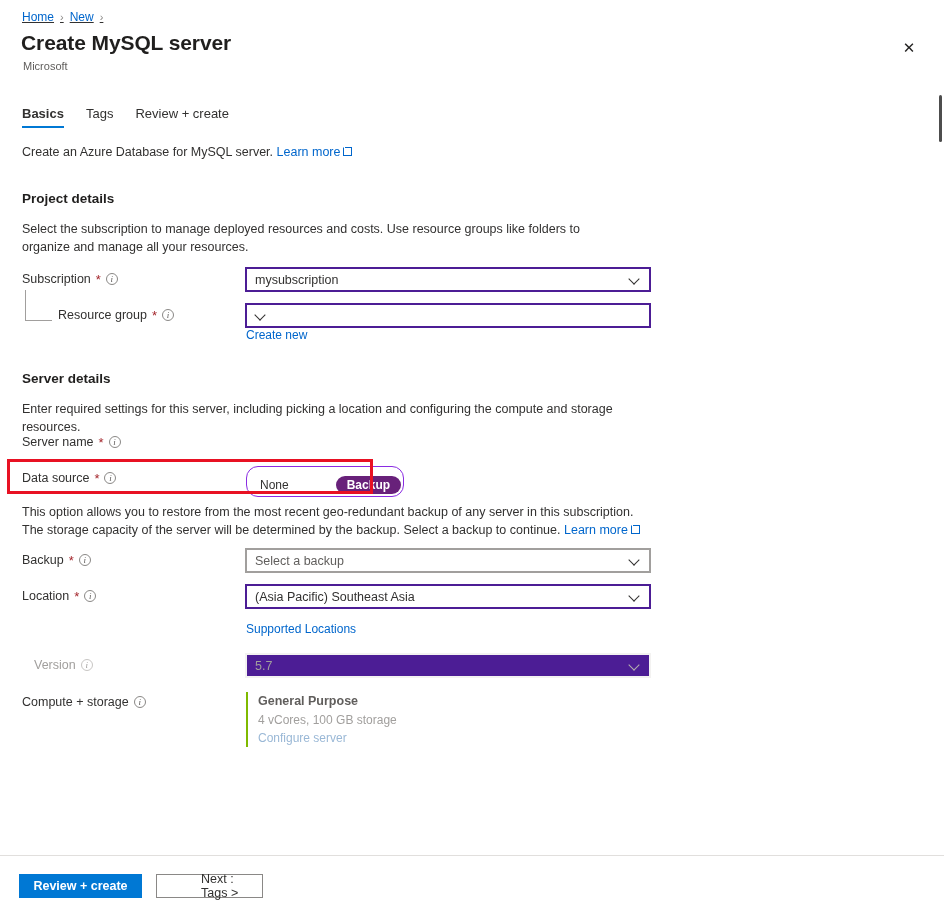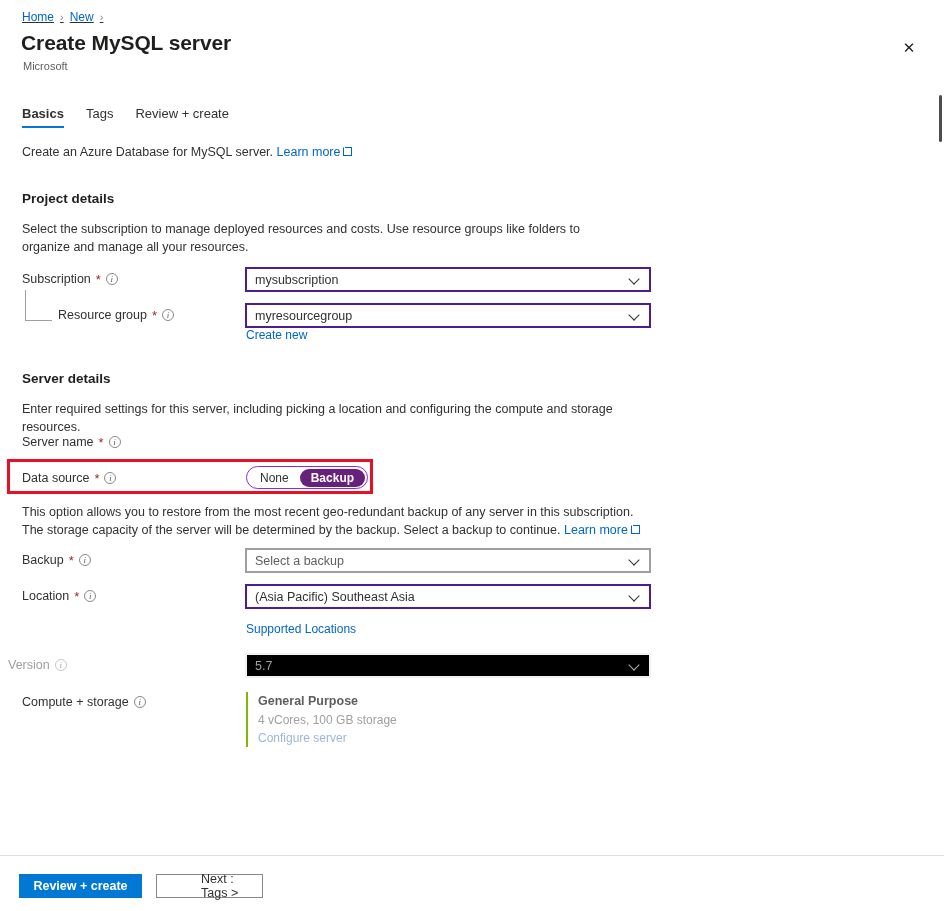--- a/index.html
+++ b/index.html
@@ -99,21 +99,21 @@
   
   .field {
     position: absolute; left: 245px; width: 406px; height: 25px;
     border: 2px solid #4c1d95; background: #ffffff;
     display: flex; align-items: center; padding: 0 8px;
     font-size: 12.5px; color: #323130; cursor: pointer;
   }
   .field.gray { border-color: #a19f9d; }
   .field.gray .fval { color: #605e5c; }
   .field.disabled {
-    background: #000000; border-color: #f3f2f1; cursor: default; color: #a19f9d;
+    background: #4c1d95; border-color: #f3f2f1; cursor: default; color: #a19f9d;
   }
   .field.disabled .fval { color: #a19f9d; }
   .fval { flex: 1; overflow: hidden; white-space: nowrap; text-overflow: ellipsis; }
   .chev {
     width: 11px; height: 11px; flex: 0 0 auto; position: relative; margin-right: 1px;
   }
   .chev::after {
     content: ""; position: absolute; left: 1px; top: 1px;
     width: 7px; height: 7px;
     border-right: 1.3px solid #323130; border-bottom: 1.3px solid #323130;
@@ -126,23 +126,23 @@
 
   
   .tree {
     position: absolute; left: 25px; top: 290px; width: 27px; height: 31px;
     border-left: 1px solid #a19f9d; border-bottom: 1px solid #a19f9d;
   }
 
   
   .toggle {
     position: absolute; left: 246px; top: 466px;
-    height: 23px; border: 1px solid #8a2be2; border-radius: 12px;
-    background: #ffffff; display: flex; align-items: center;
-    padding: 2px; cursor: pointer; user-select: none;
+    height: 31px; border: 1px solid #8a2be2; border-radius: 12px;
+    background: #ffffff; display: flex; align-items: flex-end;
+    padding: 2px; cursor: pointer; user-select: none; gap: 36px;
   }
   .toggle-opt {
     font-size: 12px; border-radius: 10px; padding: 2px 11px; line-height: 14px;
     color: #323130;
   }
   .toggle-opt.sel { background: #68217a; color: #ffffff; font-weight: 600; }
 
   
   .annot {
     position: absolute; left: 7px; top: 459px; width: 366px; height: 35px;
@@ -231,21 +231,20 @@
     <span class="chev"></span>
   </div>
 
   <div class="tree"></div>
   <div class="label" style="left:58px; top:308px;">
     <span>Resource group</span>
     <span class="req">*</span>
     <span class="info-icon">i</span>
   </div>
   <div class="field" style="top:303px;">
-    <span class="fval">myresourcegroup</span>
     <span class="chev"></span>
   </div>
   <div class="sub-link lnk" style="top:328px;">Create new</div>
 
   <div class="sec-head" style="top:371px;">Server details</div>
   <div class="sec-desc" style="top:400px; width:640px;">Enter required settings for this server, including picking a location and configuring the compute and storage resources.</div>
 
   <div class="label" style="left:22px; top:435px;">
     <span>Server name</span>
     <span class="req">*</span>
@@ -282,21 +281,21 @@
     <span>Location</span>
     <span class="req">*</span>
     <span class="info-icon">i</span>
   </div>
   <div class="field" style="top:584px;">
     <span class="fval">(Asia Pacific) Southeast Asia</span>
     <span class="chev"></span>
   </div>
   <div class="sub-link lnk" style="top:622px;">Supported Locations</div>
 
-  <div class="label disabled" style="left:8px; top:658px;">
+  <div class="label disabled" style="left:34px; top:658px;">
     <span>Version</span>
     <span class="info-icon">i</span>
   </div>
   <div class="field disabled" style="top:653px;">
     <span class="fval">5.7</span>
     <span class="chev"></span>
   </div>
 
   <div class="label" style="left:22px; top:695px;">
     <span>Compute + storage</span>

